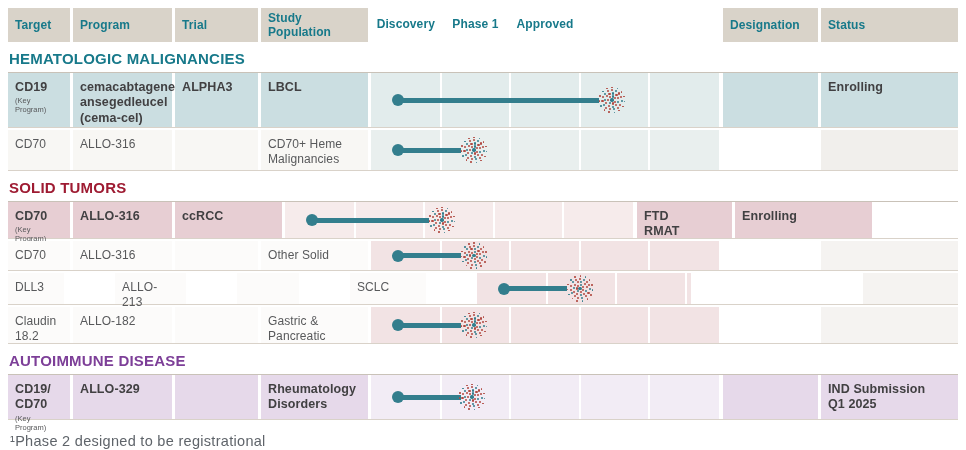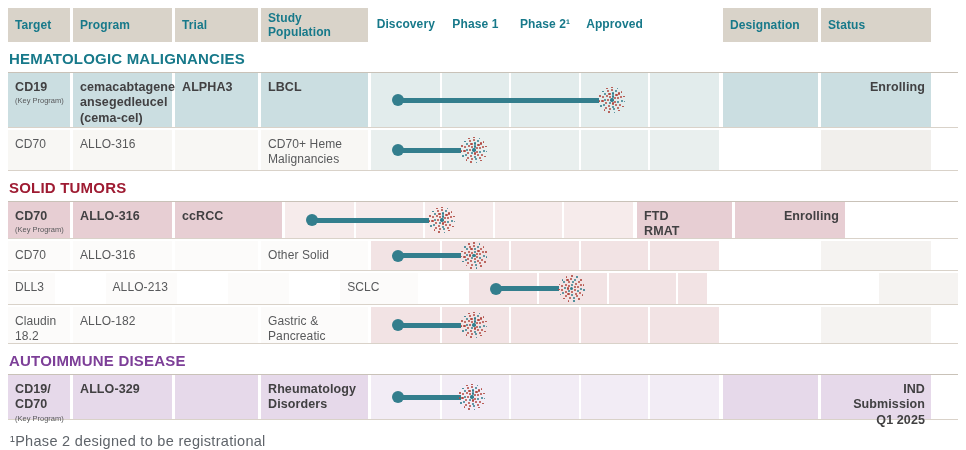--- a/index.html
+++ b/index.html
@@ -1,28 +1,28 @@
 <!DOCTYPE html>
 <html><head>
 <meta charset="utf-8">
 <style>
   html,body{margin:0;padding:0;background:#ffffff;}
   body{width:966px;height:450px;overflow:hidden;font-family:"Liberation Sans",sans-serif;-webkit-font-smoothing:antialiased;}
   .wrap{position:relative;width:966px;height:450px;background:#fff;}
 
   
   .row{display:flex;align-items:stretch;margin-left:8px;margin-right:8px;}
-  .cell{box-sizing:border-box;padding:7px 6px 6px 7px;font-size:12px;color:#58595b;line-height:1.22;letter-spacing:.1px;}
+  .cell{box-sizing:border-box;padding:7px 20px 6px 7px;font-size:12px;color:#58595b;line-height:1.22;letter-spacing:.1px;}
   .c-target{width:62px;margin-right:3px;}
   .c-program{width:99px;margin-right:3px;}
   .c-trial{width:83px;margin-right:3px;}
   .c-pop{width:107px;margin-right:3px;}
   .c-progress{width:348px;position:relative;padding:0;margin-right:4px;}
   .c-desig{width:95px;margin-right:3px;white-space:pre-line;}
-  .c-status{width:110px;font-weight:bold;color:#414042;white-space:pre-line;font-size:12.5px;text-align:right;}
+  .c-status{width:137px;font-weight:bold;color:#414042;white-space:pre-line;font-size:12.5px;}
 
   
   .hrow{margin-top:8px;height:34px;}
   .hrow .cell{font-weight:bold;color:#17798a;font-size:12px;line-height:1.15;display:flex;align-items:center;}
   .h-beige{background:#d9d3c9;}
   .c-phase{width:69.6px;justify-content:center;text-align:center;padding:0 2px;}
 
   
   .sect{margin:3px 8px 0 8px;padding:5px 0 5px 1px;font-weight:bold;font-size:15px;letter-spacing:.2px;border-bottom:1px solid #c9c2b8;}
   .sect.teal{color:#17798a;}
@@ -83,21 +83,20 @@
 <div class="wrap">
 
   <div class="row hrow">
     <div class="cell c-target h-beige">Target</div>
     <div class="cell c-program h-beige">Program</div>
     <div class="cell c-trial h-beige">Trial</div>
     <div class="cell c-pop h-beige">Study Population</div>
     <div class="c-progress" style="display:flex;">
       <div class="cell c-phase">Discovery</div>
       <div class="cell c-phase">Phase 1</div>
-      <div class="cell c-phase">Phase 2¹</div>
       <div class="cell c-phase">Approved</div>
     </div>
     <div class="cell c-desig h-beige">Designation</div>
     <div class="cell c-status h-beige" style="font-weight:bold;color:#17798a;">Status</div>
   </div>
 
   <div class="sect teal">HEMATOLOGIC MALIGNANCIES</div>
 
   <div class="row prow key r-heme-key rh-54">
     <div class="cell c-target">

